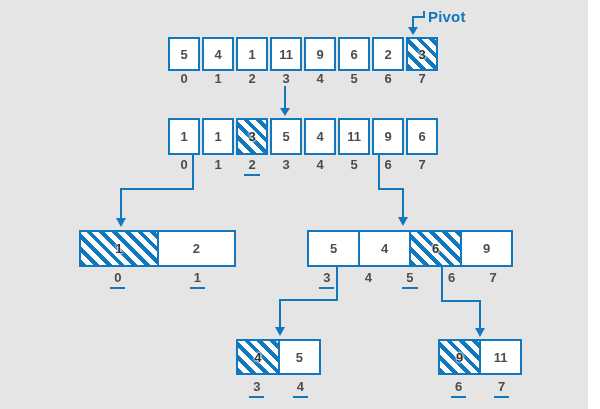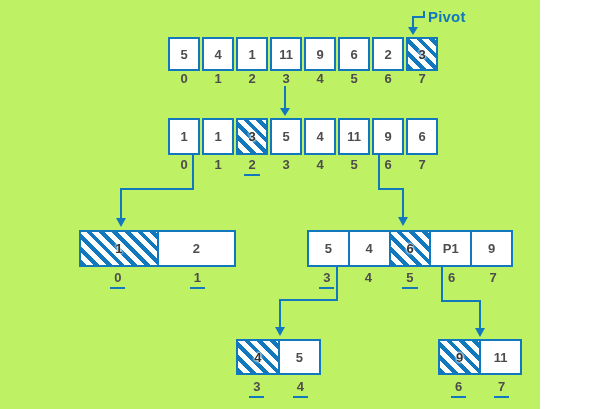--- a/index.html
+++ b/index.html
@@ -1,21 +1,21 @@
 <!DOCTYPE html>
 <html><head>
 <meta charset="utf-8">
 <style>
   :root{
     --blue:#1278BE;
     --gray:#4D4D4D;
   }
   html,body{margin:0;padding:0;background:#fff;}
   .canvas{
-    position:relative;width:540px;height:409px;background:#bef264;overflow:hidden;
+    position:relative;width:588px;height:409px;background:#e5e5e5;overflow:hidden;
     font-family:"Liberation Sans",sans-serif;
   }
   .overlay{position:absolute;left:0;top:0;width:600px;height:409px;pointer-events:none;}
 
   .pivot-label{
     position:absolute;left:428px;top:8px;
     color:var(--blue);font-size:15px;font-weight:700;letter-spacing:.2px;
   }
 
   
@@ -166,23 +166,20 @@
     <div class="cell">
         <span>5</span>
       </div>
     <div class="cell">
         <span>4</span>
       </div>
     <div class="cell hatched">
         <span>6</span>
       </div>
     <div class="cell">
-        <span>P1</span>
-      </div>
-    <div class="cell">
         <span>9</span>
       </div>
   </div>
   <div class="idxrow spread" style="left:307px;top:270px;width:206px;">
     <div class="idx"><span class="u">3</span></div>
     <div class="idx"><span>4</span></div>
     <div class="idx"><span class="u">5</span></div>
     <div class="idx"><span>6</span></div>
     <div class="idx"><span>7</span></div>
   </div>

